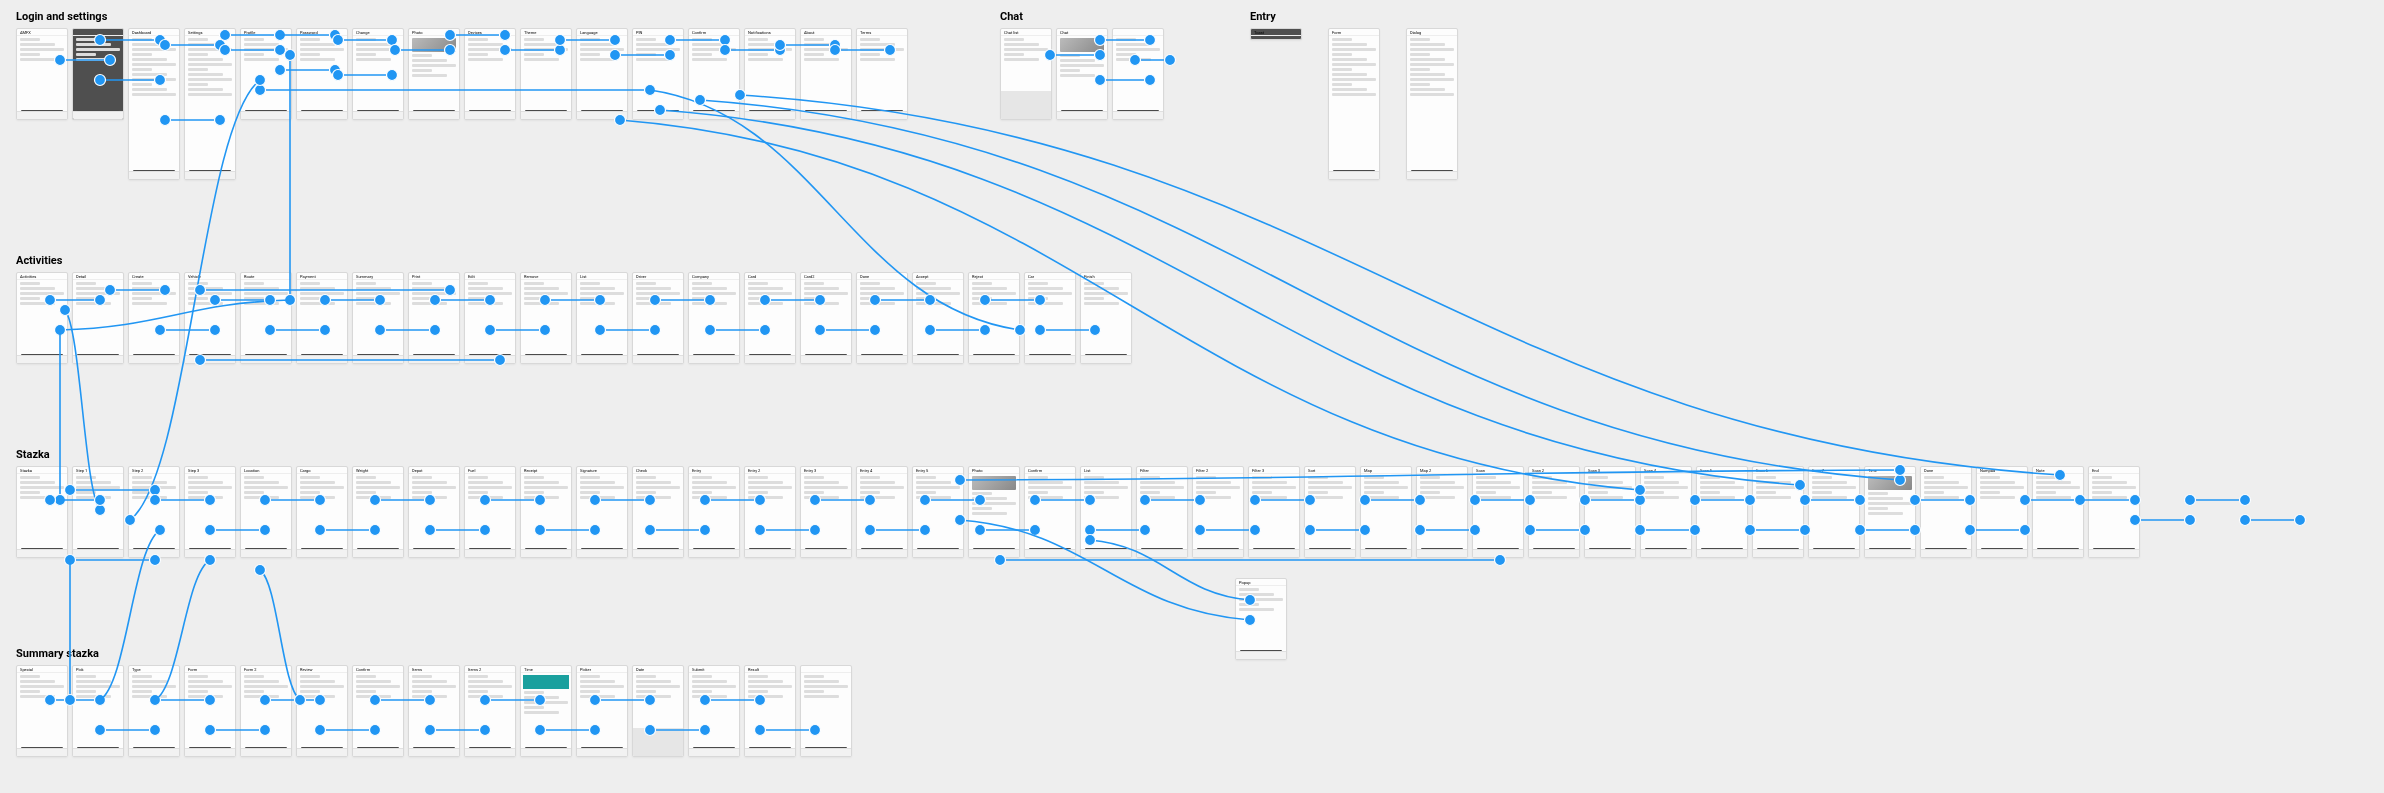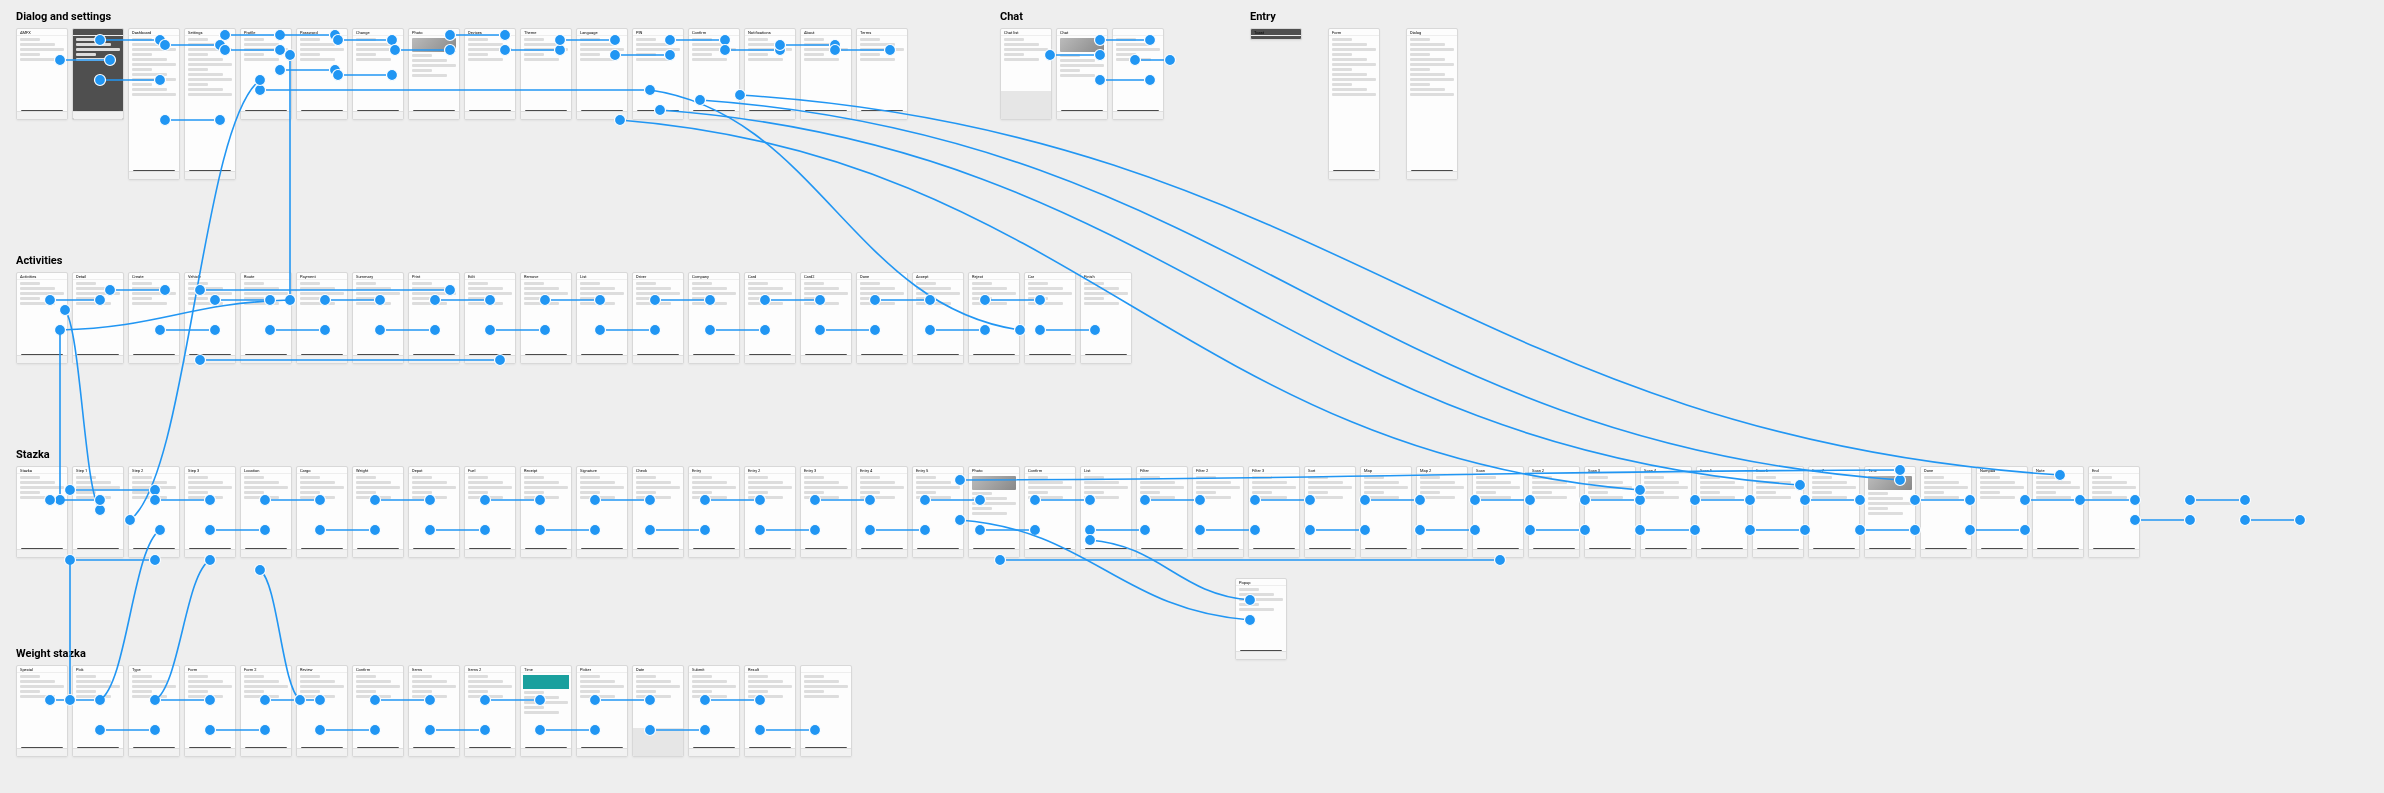--- a/index.html
+++ b/index.html
@@ -96,26 +96,26 @@
     fill: none;
     stroke: #2196f3;
     stroke-width: 1.6;
   }
 </style>
 </head>
 <body>
 
 <div class="canvas">
 
-  <div class="section-label" style="left:16px;top:10px">Dialog and settings</div>
+  <div class="section-label" style="left:16px;top:10px">Login and settings</div>
   <div class="section-label" style="left:1000px;top:10px">Chat</div>
   <div class="section-label" style="left:1250px;top:10px">Entry</div>
   <div class="section-label" style="left:16px;top:254px">Activities</div>
   <div class="section-label" style="left:16px;top:448px">Stazka</div>
-  <div class="section-label" style="left:16px;top:647px">Weight stazka</div>
+  <div class="section-label" style="left:16px;top:647px">Summary stazka</div>
 
   <div id="frames-host">
       <div class="frame" style="left: 16px; top: 28px; width: 52px; height: 92px;">
         <div class="frame-title">AMFX</div>
         <div class="frame-line short"></div>
         <div class="frame-line med"></div>
         <div class="frame-line "></div>
         <div class="frame-line short"></div>
         <div class="frame-line med"></div>
         <div class="frame-btn"></div>

